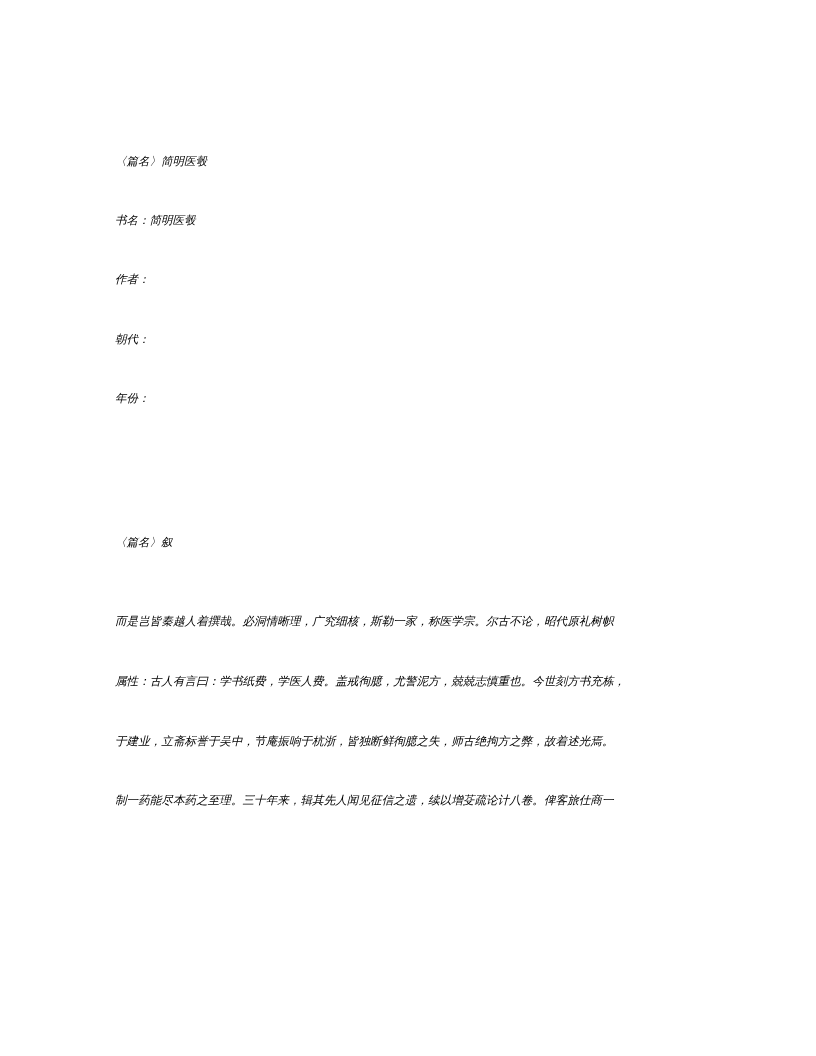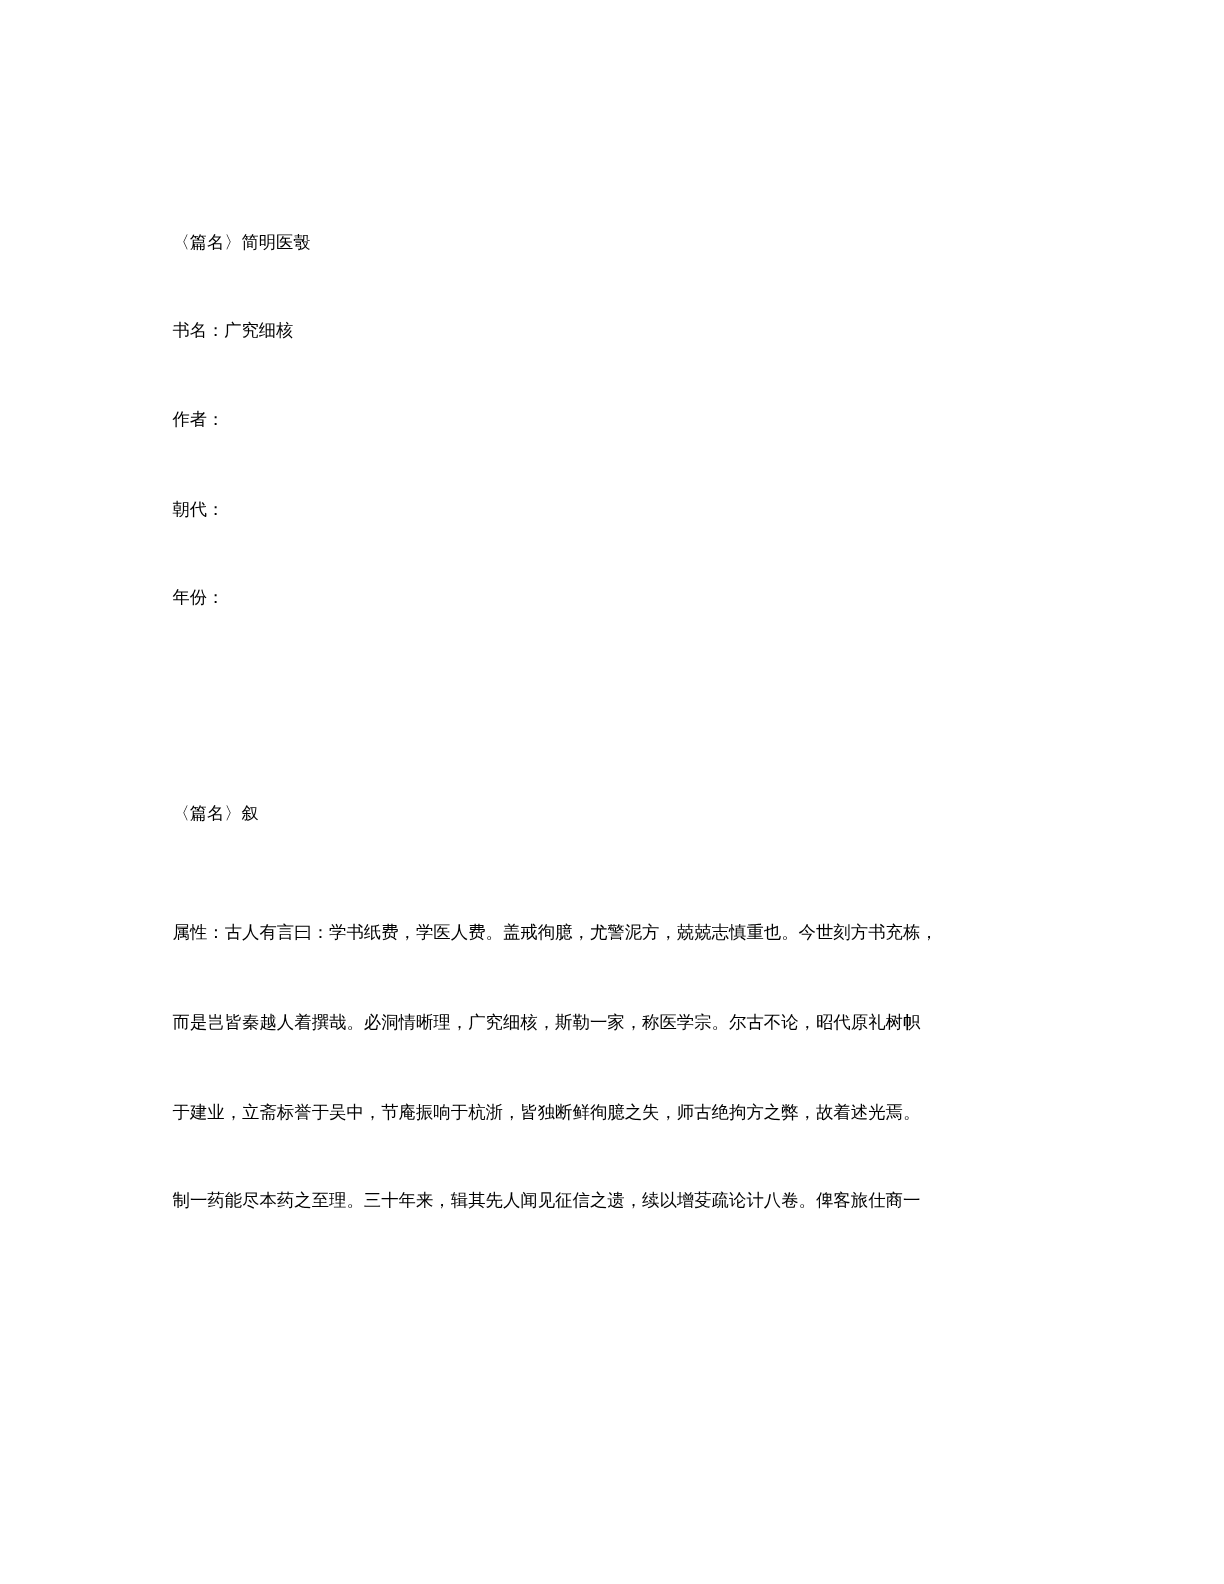--- a/index.html
+++ b/index.html
@@ -14,20 +14,21 @@
     color: #000000;
     -webkit-font-smoothing: antialiased;
   }
   .page {
     position: relative;
     width: 816px;
     height: 1056px;
     box-sizing: border-box;
     padding: 12px;
     overflow: hidden;
+    font-style: italic;
   }
   .content {
     position: absolute;
     left: 115px;
     top: 112px;
     width: 600px;
   }
   .meta-block {
     font-size: 11.5px;
     line-height: 19.8px;
@@ -63,38 +64,38 @@
   }
 </style>
 </head>
 <body>
 
 <div class="page">
   <div class="content">
 
     <div class="meta-block">
       <div class="meta-line">〈篇名〉简明医彀</div>
-      <div class="meta-line">书名：广究细核</div>
+      <div class="meta-line">书名：简明医彀</div>
       <div class="meta-line">作者：</div>
       <div class="meta-line">朝代：</div>
       <div class="meta-line">年份：</div>
     </div>
 
     <div class="spacer-lg"></div>
 
 
     <div class="spacer-md"></div>
 
     <div class="section-title">〈篇名〉叙</div>
 
     <div class="spacer-sm"></div>
 
     <div class="body-text">
+      <p>而是岂皆秦越人着撰哉。必洞情晰理，广究细核，斯勒一家，称医学宗。尔古不论，昭代原礼树帜</p>
       <p>属性：古人有言曰：学书纸费，学医人费。盖戒徇臆，尤警泥方，兢兢志慎重也。今世刻方书充栋，</p>
-      <p>而是岂皆秦越人着撰哉。必洞情晰理，广究细核，斯勒一家，称医学宗。尔古不论，昭代原礼树帜</p>
       <p>于建业，立斋标誉于吴中，节庵振响于杭浙，皆独断鲜徇臆之失，师古绝拘方之弊，故着述光焉。</p>
       <p>制一药能尽本药之至理。三十年来，辑其先人闻见征信之遗，续以增芟疏论计八卷。俾客旅仕商一</p>
       
       
       
       
       
       
     </div>
 

